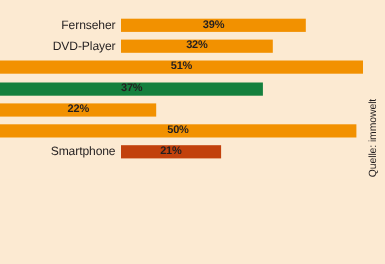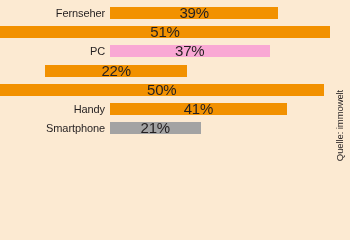--- a/index.html
+++ b/index.html
@@ -19,21 +19,21 @@
     height: 163px;
     background: #fcead2;
     box-sizing: border-box;
   }
   #plot-area {
     position: absolute;
     left: 0;
     top: 0;
     width: 330px;
     height: 163px;
-    padding-top: 7px;
+    padding-top: 17px;
     box-sizing: border-box;
   }
   .bar-row {
     display: flex;
     align-items: center;
     height: 12px;
     margin-bottom: 7.2px;
   }
   .row-label {
     width: 110px;
@@ -56,22 +56,22 @@
     position: absolute;
     left: 0;
     top: 0;
     height: 12px;
     background: #f29100;
     display: flex;
     align-items: center;
     justify-content: center;
   }
   .bar-value {
-    font-size: 15px;
-    font-weight: normal;
+    font-size: 10px;
+    font-weight: bold;
     color: #231f20;
     line-height: 12px;
     letter-spacing: -0.2px;
   }
   #source-note {
     position: absolute;
     right: 0px;
     top: 0;
     width: 20px;
     height: 163px;
@@ -99,67 +99,66 @@
 
     <div class="bar-row">
       <div class="row-label">Fernseher</div>
       <div class="bar-track">
         <div class="bar-fill" style="width: 76.4706%; background: rgb(242, 145, 0);">
           <span class="bar-value">39%</span>
         </div>
       </div>
     </div>
 
+    <div class="bar-row">
+      <div class="row-label">DVD-Player</div>
+      <div class="bar-track">
+        <div class="bar-fill" style="width: 62.7451%; background: rgb(242, 145, 0);">
+          <span class="bar-value">32%</span>
+        </div>
+      </div>
+    </div>
 
     <div class="bar-row">
       <div class="bar-track">
         <div class="bar-fill" style="width: 100%; background: rgb(242, 145, 0); text-align: center;">
           <span class="bar-value">51%</span>
         </div>
       </div>
     </div>
 
     <div class="bar-row">
-      <div class="row-label">PC</div>
       <div class="bar-track">
-        <div class="bar-fill" style="width: 72.549%; background: #f9a8d4;">
+        <div class="bar-fill" style="width: 72.549%; background: #15803d;">
           <span class="bar-value">37%</span>
         </div>
       </div>
     </div>
 
     <div class="bar-row">
       <div class="bar-track">
-        <div class="bar-fill" style="width: 43.1373%; background: rgb(242, 145, 0); margin-left: 45px;">
+        <div class="bar-fill" style="width: 43.1373%; background: rgb(242, 145, 0);">
           <span class="bar-value">22%</span>
         </div>
       </div>
     </div>
 
     <div class="bar-row">
       <div class="bar-track">
         <div class="bar-fill" style="width: 98.0392%; background: rgb(242, 145, 0);">
           <span class="bar-value">50%</span>
         </div>
       </div>
     </div>
 
-    <div class="bar-row">
-      <div class="row-label">Handy</div>
-      <div class="bar-track">
-        <div class="bar-fill" style="width: 80.3922%; background: rgb(242, 145, 0);">
-          <span class="bar-value">41%</span>
-        </div>
-      </div>
-    </div>
 
     <div class="bar-row">
       <div class="row-label">Smartphone</div>
       <div class="bar-track">
-        <div class="bar-fill" style="width: 41.1765%; background: #a3a3a3;">
+        <div class="bar-fill" style="width: 41.1765%; background: #c2410c;">
           <span class="bar-value">21%</span>
         </div>
       </div>
     </div>
 
   </div>
 
   <div id="source-note">
     <span id="source-text">Quelle: immowelt</span>
   </div>

